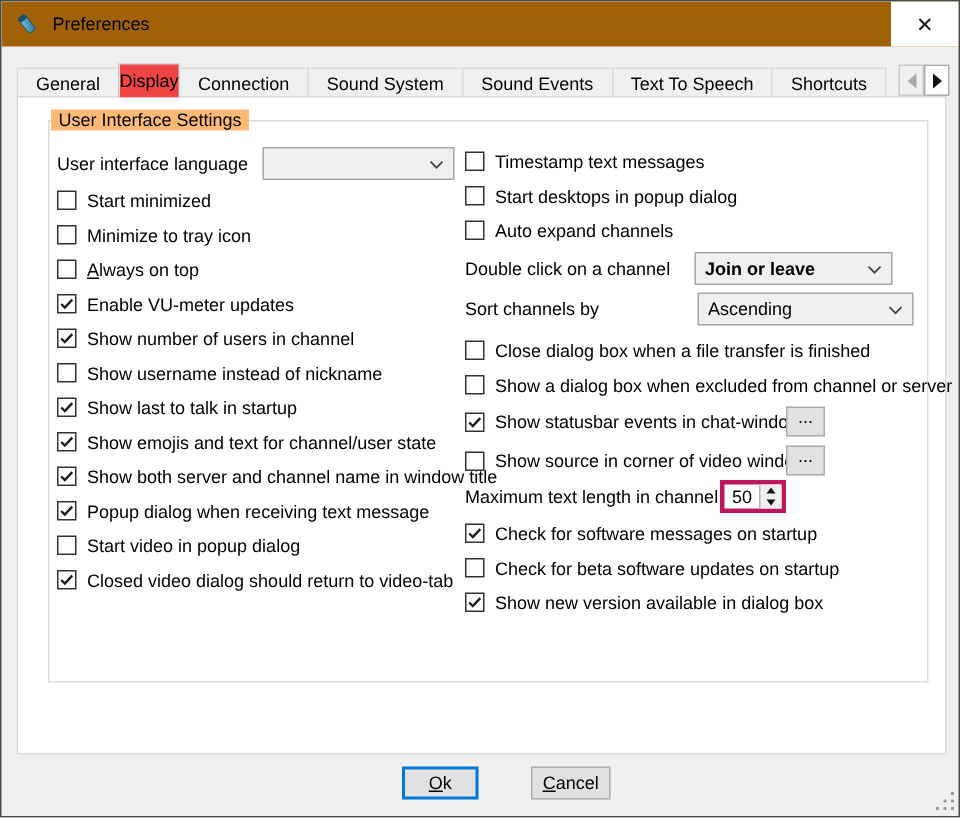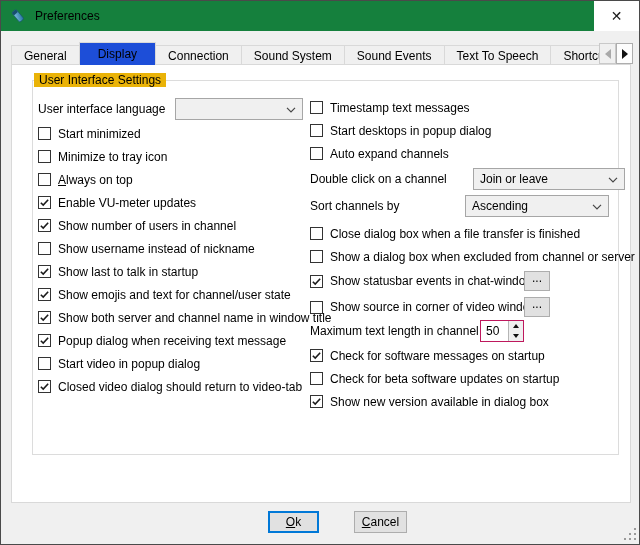--- a/index.html
+++ b/index.html
@@ -3,49 +3,49 @@
 <meta charset="utf-8">
 <style>
   * { box-sizing: border-box; margin: 0; padding: 0; }
   html,body { background:#ccc; }
   body { font-family:"Liberation Sans", sans-serif; font-size:12px; color:#000; }
 
   .window{ position:relative; width:640px; height:545px; background:#f0f0f0;
            border:1px solid #4a4a4a; overflow:hidden; }
 
   
-  .titlebar{ position:absolute; left:0; top:0; width:100%; height:30px; background:#15803d;
+  .titlebar{ position:absolute; left:0; top:0; width:100%; height:30px; background:#a16207;
              display:flex; align-items:center; padding-left:9px; }
   .title-icon{ width:16px; height:16px; margin-right:9px; flex:0 0 auto; }
   .title-text{ font-size:12px; }
   .close-btn{ position:absolute; top:0; right:0; width:45px; height:30px; display:flex;
               align-items:center; justify-content:center; font-size:14px; color:#1a1a1a;
               background:#fff; cursor:default; }
 
   
   .tabbar{ position:absolute; left:10px; top:41px; width:588px; height:23px;
            display:flex; align-items:flex-end; overflow:hidden; }
   .tab{ height:20px; background:#f0f0f0; border:1px solid #d9d9d9; border-bottom:none;
         padding:0 12px; display:flex; align-items:center; white-space:nowrap; margin-right:-1px; }
-  .tab.active{ height:23px; background:#1d4ed8; z-index:2; padding:0 18px; }
+  .tab.active{ height:23px; background:#ef4444; z-index:2; padding:0 0; }
   .tab-scroll{ position:absolute; top:42px; width:17px; height:21px; background:#f0f0f0;
                border:1px solid #adadad; display:flex; align-items:center; justify-content:center; }
   #tabScrollLeft{ left:598px; border-color:#c9c9c9; }
   #tabScrollRight{ left:615px; background:#fdfdfd; }
   .tri-left{ width:0; height:0; border-top:5px solid transparent; border-bottom:5px solid transparent;
              border-right:6px solid #a9a9a9; }
   .tri-right{ width:0; height:0; border-top:5px solid transparent; border-bottom:5px solid transparent;
               border-left:6px solid #111; }
 
   
   .pane{ position:absolute; left:10px; top:63px; width:620px; height:439px; background:#fff;
          border:1px solid #d9d9d9; }
   .groupbox{ position:absolute; left:20px; top:15px; width:587px; height:375px;
              border:1px solid #dcdcdc; }
-  .group-label{ position:absolute; left:22px; top:8px; background:#eab308; padding:0 5px; z-index:2; }
+  .group-label{ position:absolute; left:22px; top:8px; background:#fdba74; padding:0 5px; z-index:2; }
 
   
   .col{ position:absolute; }
   #leftCol{ left:26px; top:33px; width:274px; }
   #rightCol{ left:298px; top:34px; width:314px; }
 
   .row{ display:flex; align-items:center; height:17px; margin-bottom:6px; position:relative; }
   .row.r-select{ height:22px; margin-bottom:5px; }
   .row.r-ellipsis{ height:20px; }
   .row.r-spin{ height:22px; margin-bottom:5px; }
@@ -58,21 +58,21 @@
   .combo{ position:absolute; height:22px; background:#f0f0f0; border:1px solid #a6a6a6;
           display:flex; align-items:center; padding:0 6px; }
   .combo .combo-value{ flex:1; white-space:nowrap; overflow:hidden; }
   .combo .chev{ flex:0 0 auto; margin-left:4px; }
 
   .ellipsis-btn{ position:absolute; left:214px; top:0; width:26px; height:20px; background:#e1e1e1;
                  border:1px solid #adadad; display:flex; align-items:center; justify-content:center;
                  line-height:8px; padding-bottom:6px; }
 
   .spinbox{ position:absolute; left:170px; top:0; width:44px; height:22px; background:#fff;
-            border:1px solid #be185d; display:flex; }
+            border:3px solid #be185d; display:flex; }
   .spin-value{ flex:1; display:flex; align-items:center; padding-left:5px; }
   .spin-btns{ width:15px; border-left:1px solid #b5b5b5; display:flex; flex-direction:column; background:#f0f0f0; }
   .spin-btn{ flex:1; display:flex; align-items:center; justify-content:center; }
   .tri-up{ width:0; height:0; border-left:3.5px solid transparent; border-right:3.5px solid transparent;
            border-bottom:4px solid #111; }
   .tri-down{ width:0; height:0; border-left:3.5px solid transparent; border-right:3.5px solid transparent;
              border-top:4px solid #111; }
 
   
   .btn{ position:absolute; top:510px; height:22px; background:#e1e1e1; display:flex;
@@ -223,21 +223,21 @@
         <div class="row">
           <span class="cb"></span>
           <span class="cb-label">Start desktops in popup dialog</span>
         </div>
         <div class="row">
           <span class="cb"></span>
           <span class="cb-label">Auto expand channels</span>
         </div>
         <div class="row r-select" style="margin-top: 3px;">
           <span class="cb-label">Double click on a channel</span>
-          <span class="combo" style="left:163px;width:152px;">
+          <span class="combo" style="left:153px;width:132px;font-weight:bold;">
             <span class="combo-value">Join or leave</span>
             <span class="chev"><svg width="10" height="6" viewBox="0 0 10 6">
                 <polyline points="1,0.8 5,4.8 9,0.8" fill="none" stroke="#464646" stroke-width="1.2"></polyline>
               </svg></span>
           </span>
         </div>
         <div class="row r-select" style="margin-bottom: 8px;">
           <span class="cb-label">Sort channels by</span>
           <span class="combo" style="left:155px;width:144px;">
             <span class="combo-value">Ascending</span>

